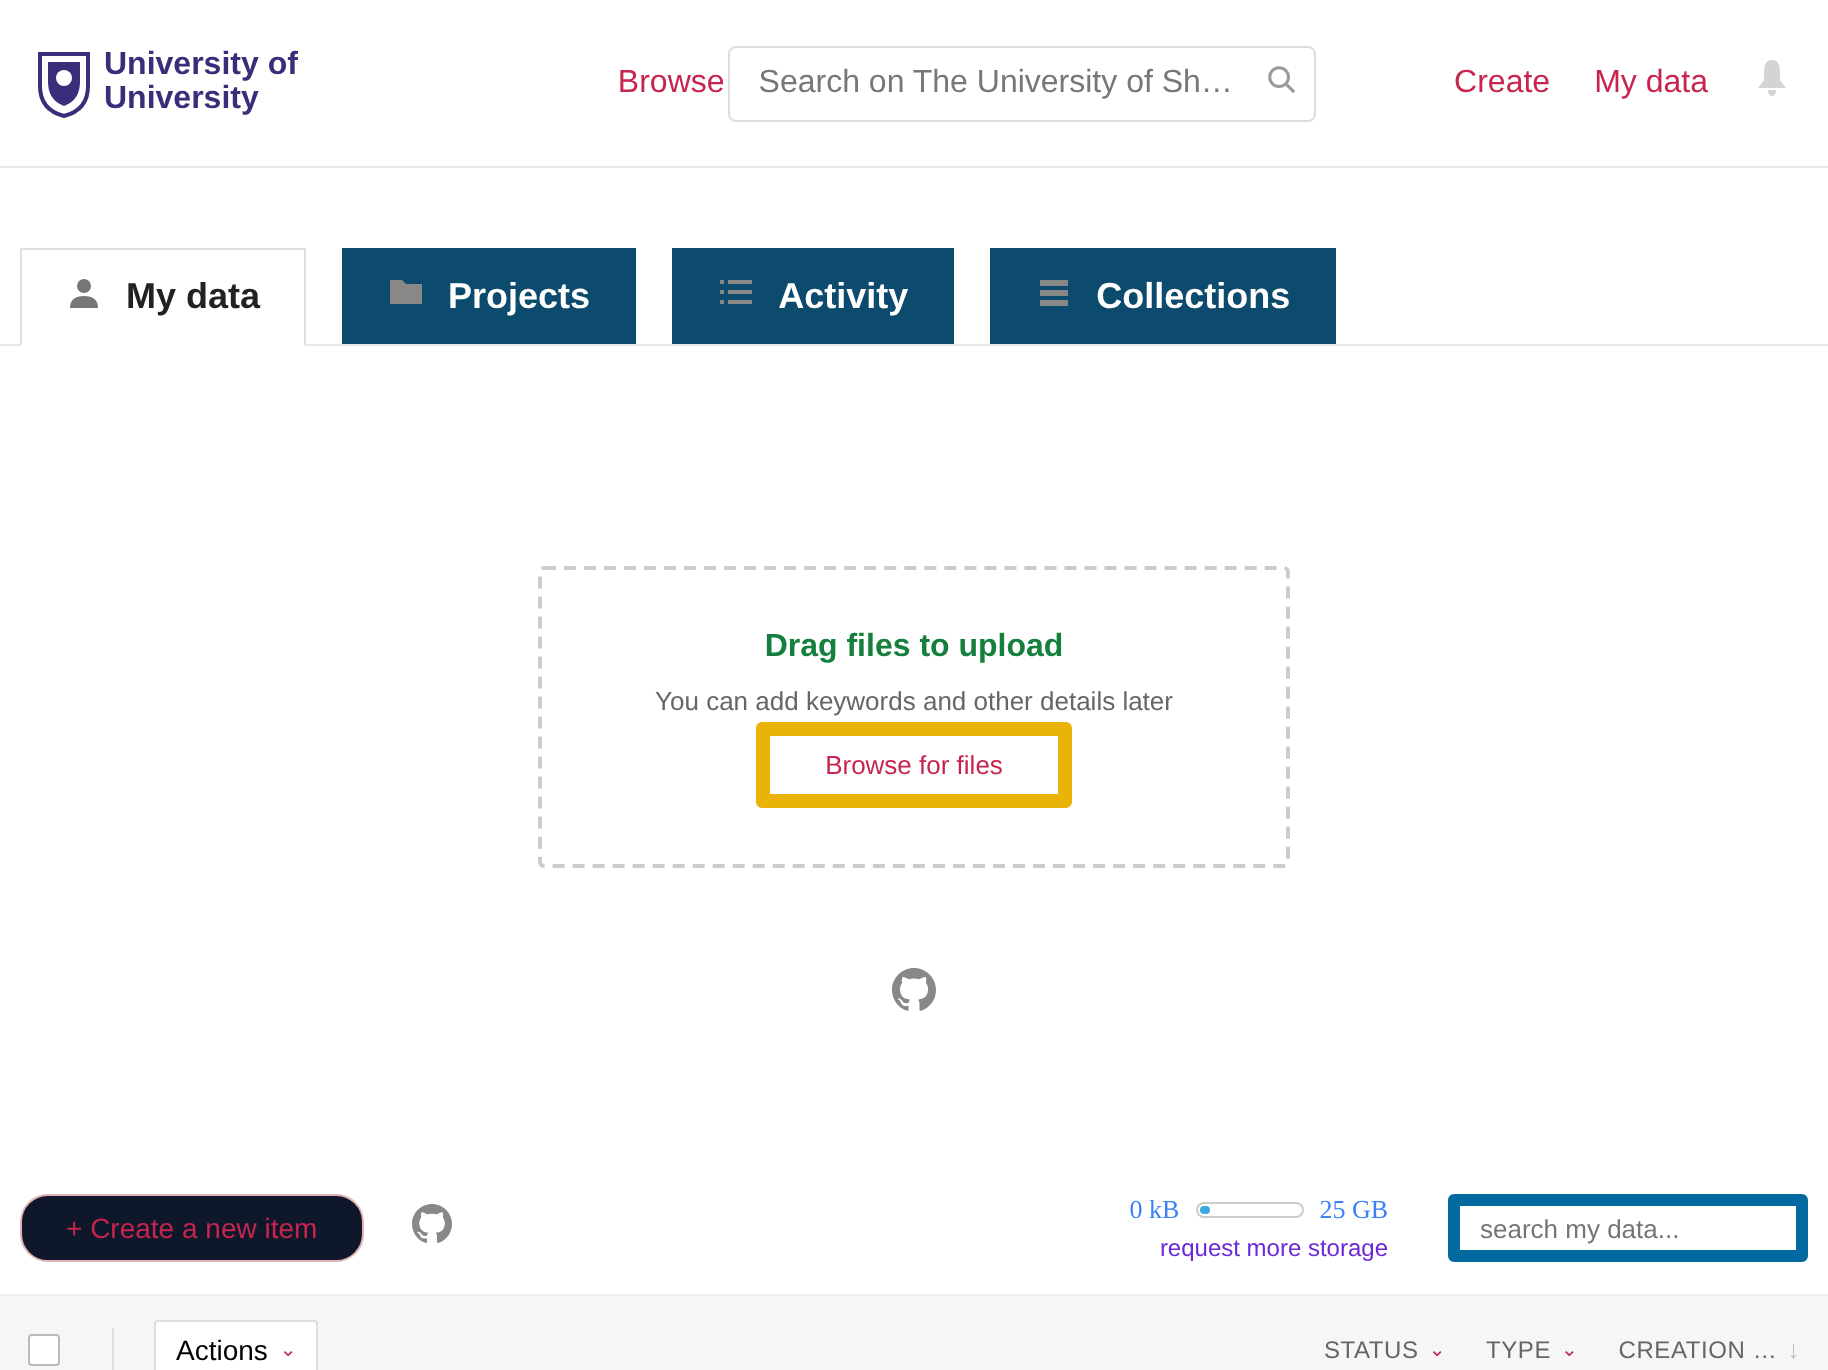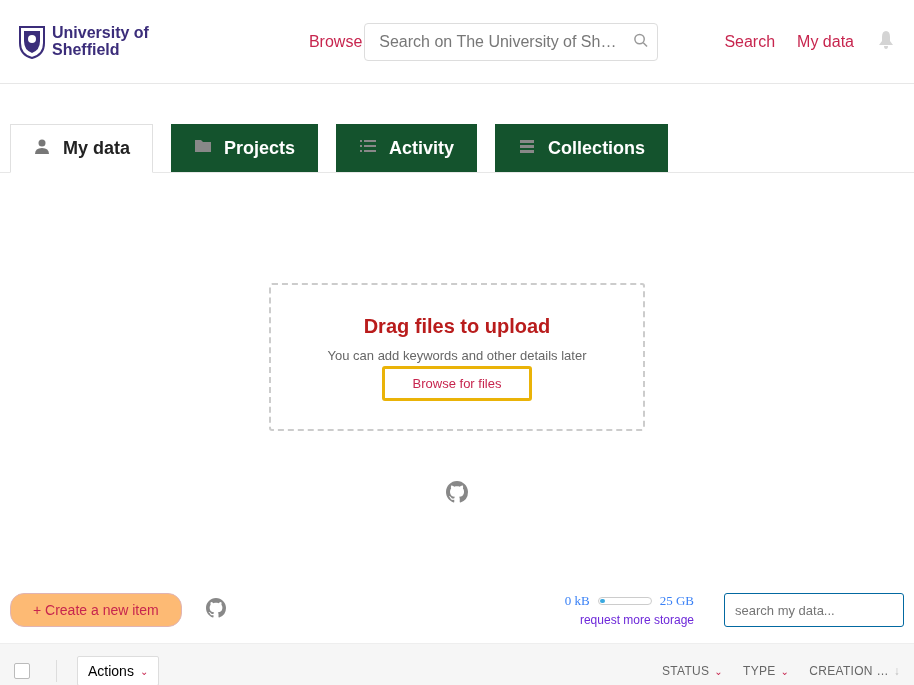--- a/index.html
+++ b/index.html
@@ -13,38 +13,38 @@
     .search-input { width: 100%; height: 38px; border: 1px solid #ddd; border-radius: 4px; padding: 0 36px 0 14px; font-size: 16px; color: #666; }
     .search-input::placeholder { color: #777; }
     .search-icon { position: absolute; right: 10px; top: 50%; transform: translateY(-50%); color: #999; }
     .header-right { margin-left: auto; display: flex; align-items: center; gap: 22px; }
     .header-link { color: #c7254e; font-size: 16px; cursor: pointer; }
     .bell { color: #cfcfcf; }
     .tabs { display: flex; border-bottom: 1px solid #e7e7e7; padding-left: 10px; gap: 18px; padding-top: 40px; }
     .tab { display: flex; align-items: center; gap: 12px; padding: 12px 22px; font-size: 18px; font-weight: 700; cursor: pointer; border: 1px solid transparent; }
     .tab.active { background: #fff; border: 1px solid #e0e0e0; border-bottom: 1px solid #fff; margin-bottom: -1px; color: #222; }
     .tab.active .tab-icon { color: #777; }
-    .tab.inactive { background: #14532d; color: #fff; }
+    .tab.inactive { background: #0c4a6e; color: #fff; }
     .tab.inactive .tab-icon { color: #888; }
     .dropzone-wrap { display: flex; flex-direction: column; align-items: center; padding-top: 110px; }
     .dropzone { width: 376px; border: 2px dashed #ccc; border-radius: 3px; padding: 30px 20px 28px; text-align: center; }
-    .dz-title { font-size: 20px; font-weight: 700; color: #b91c1c; margin-bottom: 10px; }
+    .dz-title { font-size: 16px; font-weight: 700; color: #15803d; margin-bottom: 10px; }
     .dz-sub { font-size: 13px; color: #666; margin-bottom: 3px; }
-    .dz-btn { display: inline-block; padding: 7px 28px; border: 3px solid #eab308; border-radius: 3px; color: #c7254e; font-size: 13px; cursor: pointer; background: #fff; }
+    .dz-btn { display: inline-block; padding: 7px 28px; border: 7px solid #eab308; border-radius: 3px; color: #c7254e; font-size: 13px; cursor: pointer; background: #fff; }
     .github-large { margin-top: 50px; color: #888; }
     .toolbar { display: flex; align-items: center; padding: 0 10px 16px 10px; margin-top: 86px; }
-    .create-btn { border: 1px solid #e0b4b4; color: #c7254e; padding: 8px 22px; border-radius: 14px; font-size: 14px; cursor: pointer; background: #fdba74; }
+    .create-btn { border: 1px solid #e0b4b4; color: #c7254e; padding: 8px 22px; border-radius: 14px; font-size: 14px; cursor: pointer; background: #0f172a; }
     .github-sm { margin-left: 24px; color: #888; }
     .storage { margin-left: auto; display: flex; flex-direction: column; align-items: flex-end; gap: 4px; margin-right: 30px; }
     .storage-row { display: flex; align-items: center; gap: 8px; font-size: 13px; color: #3b82f6; font-family: Liberation Serif, serif; }
     .meter { width: 54px; height: 8px; border: 1px solid #ccc; border-radius: 4px; position: relative; overflow: hidden; background: #fff; }
     .meter-fill { position: absolute; left: 1px; top: 1px; width: 5px; height: 4px; background: #3ba9e0; border-radius: 3px; }
     .req-more { font-size: 12px; color: #6d28d9; padding-left: 48px; }
     .filter-wrap { width: 180px; }
-    .filter-input { width: 100%; height: 34px; border: 1px solid #0369a1; border-radius: 3px; padding: 0 10px; font-size: 13px; color: #666; }
+    .filter-input { width: 100%; height: 34px; border: 6px solid #0369a1; border-radius: 3px; padding: 0 10px; font-size: 13px; color: #666; }
     .table-head { display: flex; align-items: center; background: #f6f6f6; border-top: 1px solid #eee; padding: 12px 14px; }
     .chk { width: 16px; height: 16px; border: 1px solid #bbb; border-radius: 2px; background: #fff; }
     .divider { width: 1px; height: 22px; background: #ddd; margin: 0 20px 0 26px; }
     .actions-btn { background: #fff; border: 1px solid #ddd; padding: 6px 10px; border-radius: 2px; font-size: 14px; display: inline-flex; align-items: center; gap: 6px; cursor: pointer; }
     .col-head { font-size: 12px; color: #666; letter-spacing: 0.3px; display: inline-flex; align-items: center; gap: 5px; cursor: pointer; }
     .cols { margin-left: auto; display: flex; gap: 20px; align-items: center; }
     .caret { color: #c7254e; font-size: 10px; }
     .sort-arrow { color: #bbb; font-size: 12px; }
   </style>
 </head>
@@ -52,35 +52,35 @@
 
 <div class="header">
   <div class="logo">
     <svg class="logo-shield" viewBox="0 0 28 34">
       <path d="M2 2 H26 V18 Q26 30 14 33 Q2 30 2 18 Z" fill="#fff" stroke="#3b2d7a" stroke-width="2"></path>
       <path d="M6 6 H22 V16 Q22 25 14 28 Q6 25 6 16 Z" fill="#3b2d7a"></path>
       <circle cx="14" cy="14" r="4" fill="#fff"></circle>
     </svg>
     <div class="logo-text">
       <span>University of</span>
-      <span>Sheffield</span>
+      <span>University</span>
     </div>
   </div>
   <a class="nav-browse">Browse</a>
   <div class="search-wrap">
     <input class="search-input" type="text" placeholder="Search on The University of Sh…" style="">
     <span class="search-icon">
       <svg width="15" height="15" viewBox="0 0 16 16">
           <circle cx="7" cy="7" r="5" fill="none" stroke="#999" stroke-width="1.6"></circle>
           <line x1="11" y1="11" x2="15" y2="15" stroke="#999" stroke-width="1.6"></line>
         </svg>
     </span>
   </div>
   <div class="header-right">
-    <a class="header-link">Search</a>
+    <a class="header-link">Create</a>
     <a class="header-link">My data</a>
     <span class="bell">
       <svg width="20" height="22" viewBox="0 0 20 22">
           <path d="M10 2 Q14 2 14 8 V12 L17 16 H3 L6 12 V8 Q6 2 10 2 Z" fill="#d4d4d4"></path>
           <path d="M8 17 Q8 20 10 20 Q12 20 12 17 Z" fill="#d4d4d4"></path>
         </svg>
     </span>
   </div>
 </div>
 

